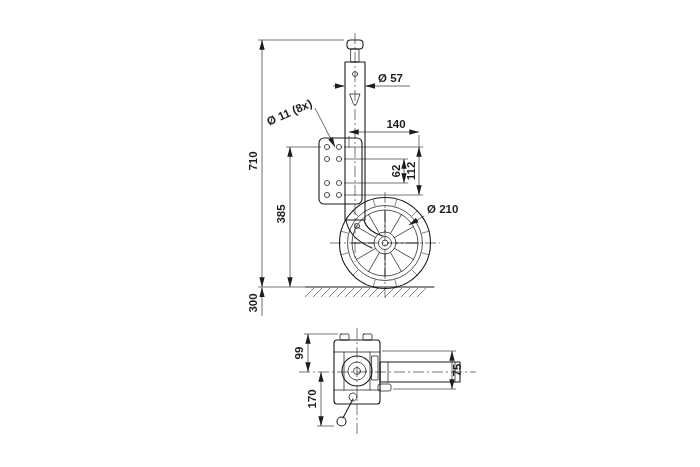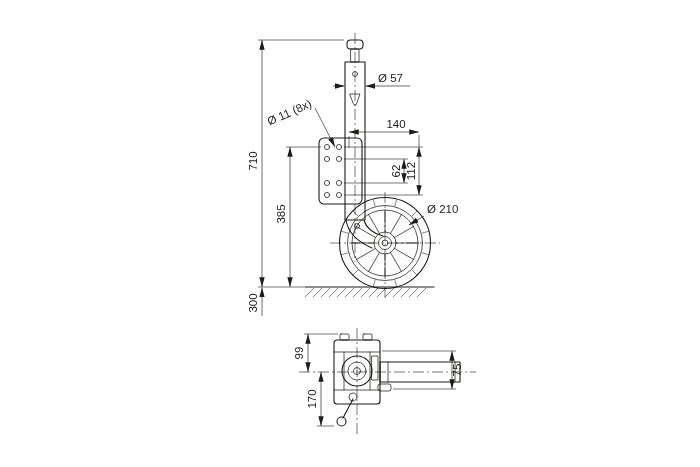--- a/index.html
+++ b/index.html
@@ -1,18 +1,18 @@
 <!DOCTYPE html>
 <html><head>
 <meta charset="utf-8">
 <title>Technical drawing</title>
 <style>
   html,body{margin:0;padding:0;background:#ffffff;}
   .page{position:relative;width:700px;height:467px;background:#ffffff;overflow:hidden;
-        font-family:"Liberation Sans",sans-serif;}
+        font-family:"Liberation Sans",sans-serif;font-weight:bold;}
   svg{display:block;}
   .outline{stroke:#1d1d1b;stroke-width:1.1;fill:none;stroke-linejoin:round;stroke-linecap:round;}
   .detail{stroke:#1d1d1b;stroke-width:0.75;fill:none;stroke-linejoin:round;stroke-linecap:round;}
   .dimline{stroke:#1d1d1b;stroke-width:0.65;fill:none;}
   .extline{stroke:#1d1d1b;stroke-width:0.6;fill:none;}
   .centerline{stroke:#1d1d1b;stroke-width:0.6;fill:none;stroke-dasharray:11 3 2 3;}
   .hatch{stroke:#1d1d1b;stroke-width:0.55;fill:none;}
   text.dim{font-family:"Liberation Sans",sans-serif;font-size:11.5px;fill:#1d1d1b;}
 </style>
 </head>

